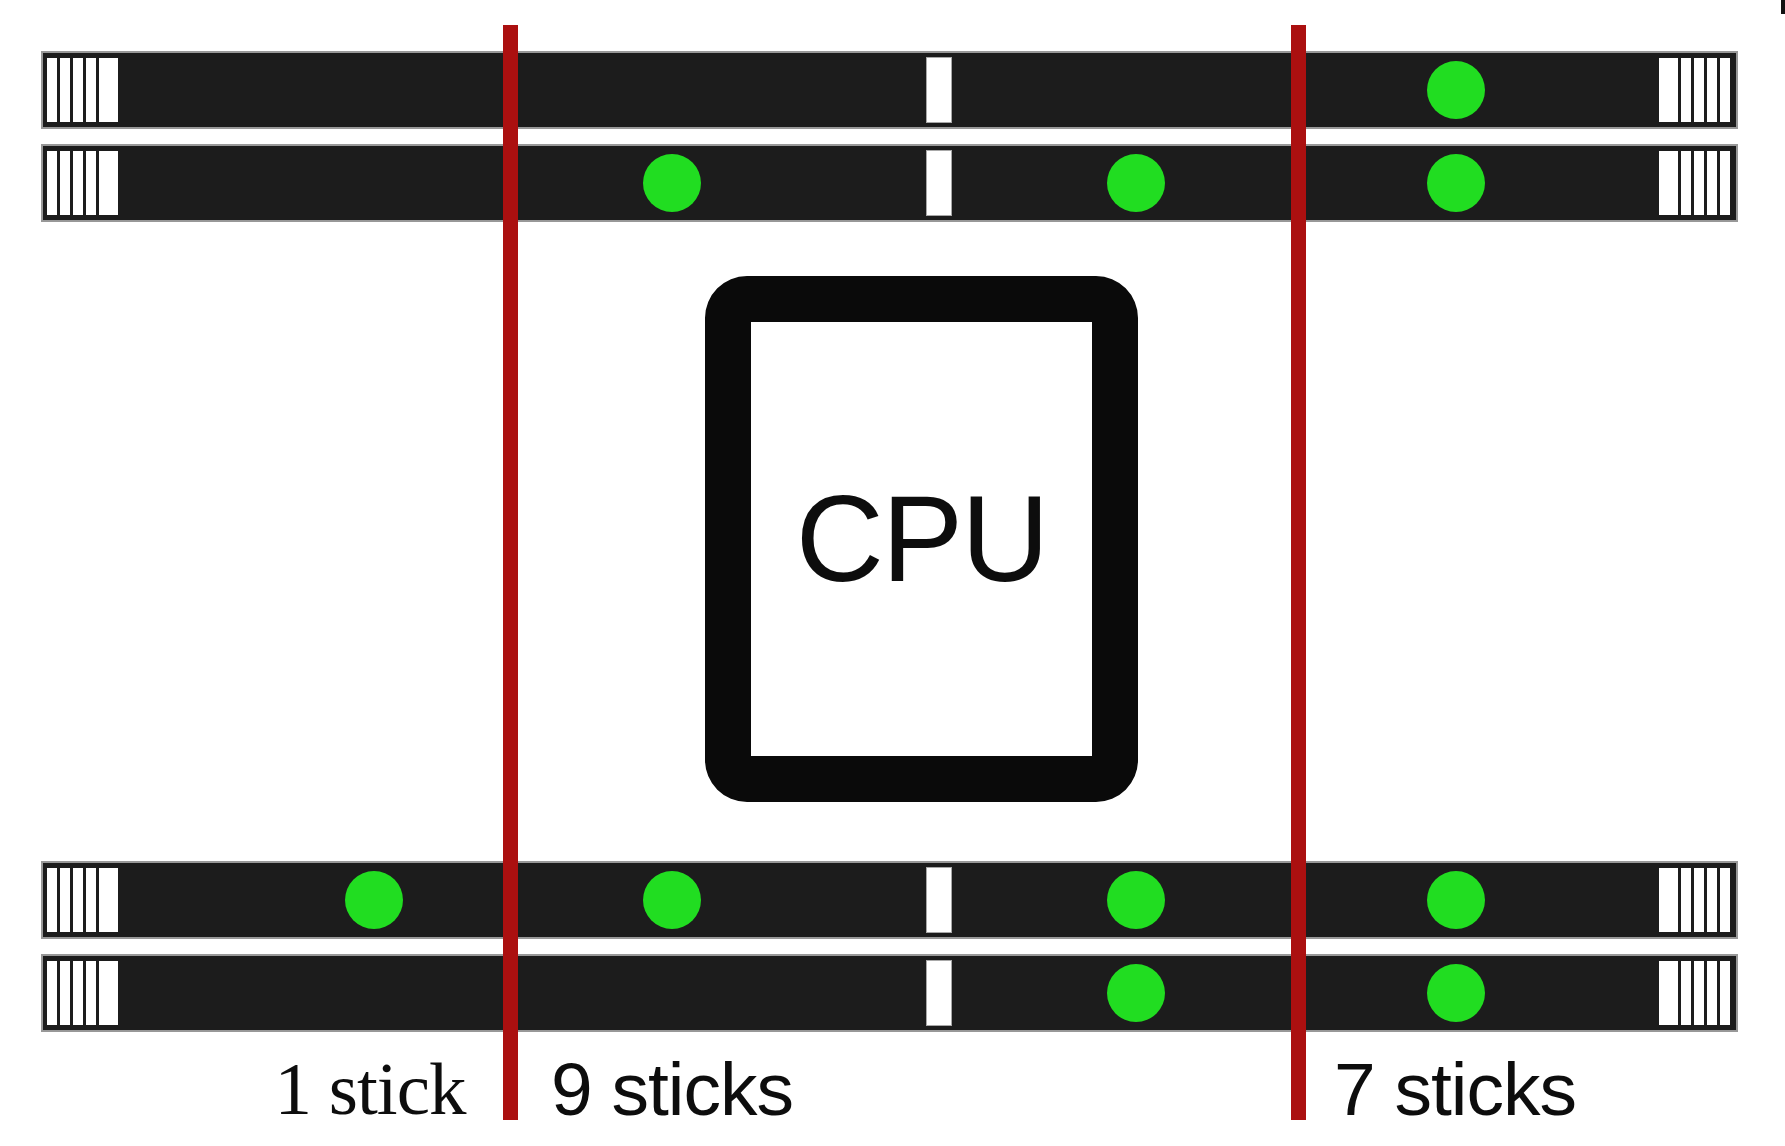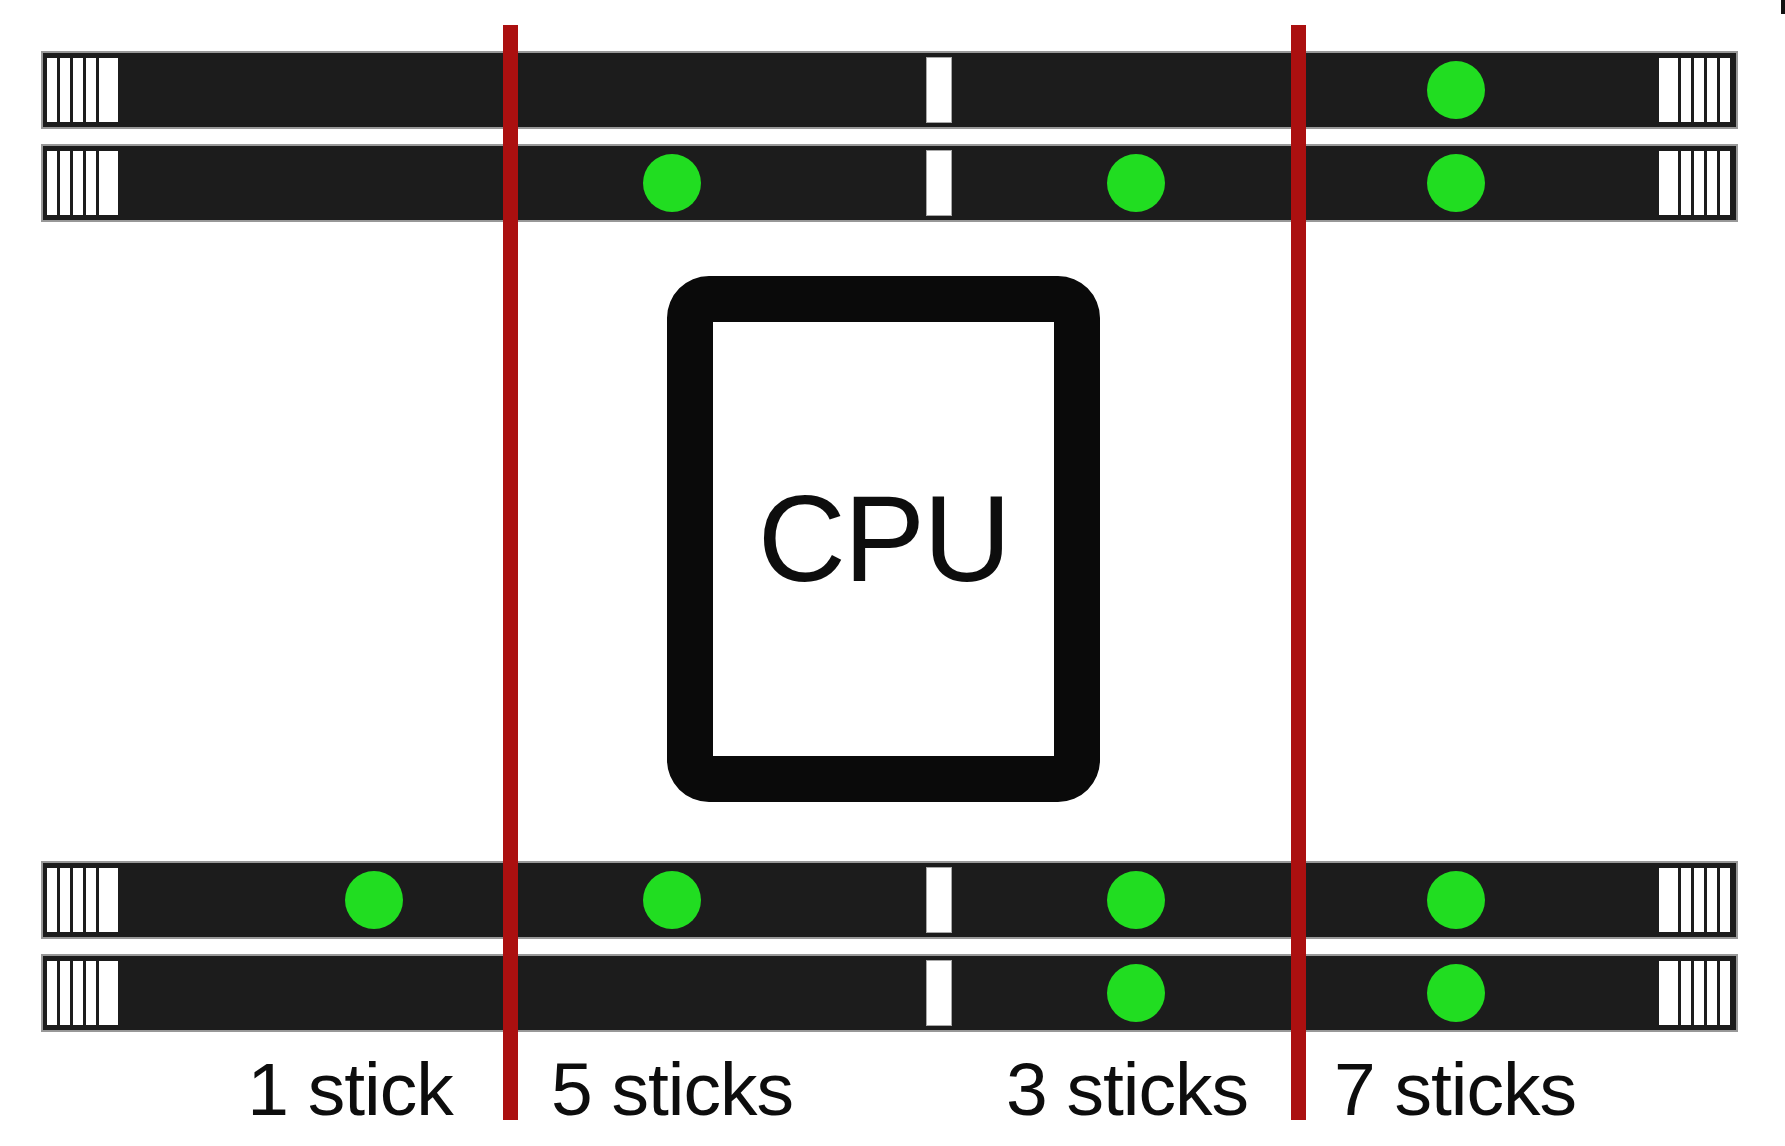--- a/index.html
+++ b/index.html
@@ -26,21 +26,21 @@
       #fff 48px 58px,#1c1c1c 58px 61px,
       #fff 61px 71px);}
   .notch{position:absolute;left:883px;top:4px;width:26px;height:66px;
          background:#ffffff;border:1px solid #a8a8a8;box-sizing:border-box;}
   .dot{position:absolute;top:8px;width:58px;height:58px;border-radius:50%;z-index:3;}
 
   
   .vline{position:absolute;top:25px;width:15px;height:1095px;z-index:5;}
 
   
-  .cpu-box{position:absolute;left:667px;top:276px;width:433px;height:526px;
+  .cpu-box{position:absolute;left:705px;top:276px;width:433px;height:526px;
            box-sizing:border-box;border:46px solid #0a0a0a;border-radius:42px;
            background:#ffffff;z-index:2;display:flex;align-items:center;justify-content:center;}
   .cpu-box span{font-size:122px;letter-spacing:-2px;color:#0d0d0d;}
 
   
   .col-label{position:absolute;top:1046px;transform:translateX(-50%);
              font-size:75px;letter-spacing:-1px;color:#0d0d0d;white-space:nowrap;z-index:4;}
 
   .edge-artifact{position:absolute;right:0;top:0;width:4px;height:14px;background:#111;}
 </style>
@@ -83,19 +83,18 @@
       <div class="dot" style="left: 1384px; background: rgb(33, 221, 33);"></div>
     </div>
 
   <div class="vline" style="left: 503px; background: rgb(171, 16, 16);"></div>
   <div class="vline" style="left: 1291px; background: rgb(171, 16, 16);"></div>
 
   <div class="cpu-box">
     <span>CPU</span>
   </div>
 
-  <span class="col-label" style="left: 350px;">1 stick</span>
-  <span class="col-label" style="left: 672px;">5 sticks</span>
-  <span class="col-label" style="left: 1127px;">3 sticks</span>
+  <span class="col-label" style="left: 370px; font-family: Liberation Serif, serif;">1 stick</span>
+  <span class="col-label" style="left: 672px;">9 sticks</span>
   <span class="col-label" style="left: 1455px;">7 sticks</span>
 
   <div class="edge-artifact"></div>
 </div>
 
 </body></html>

